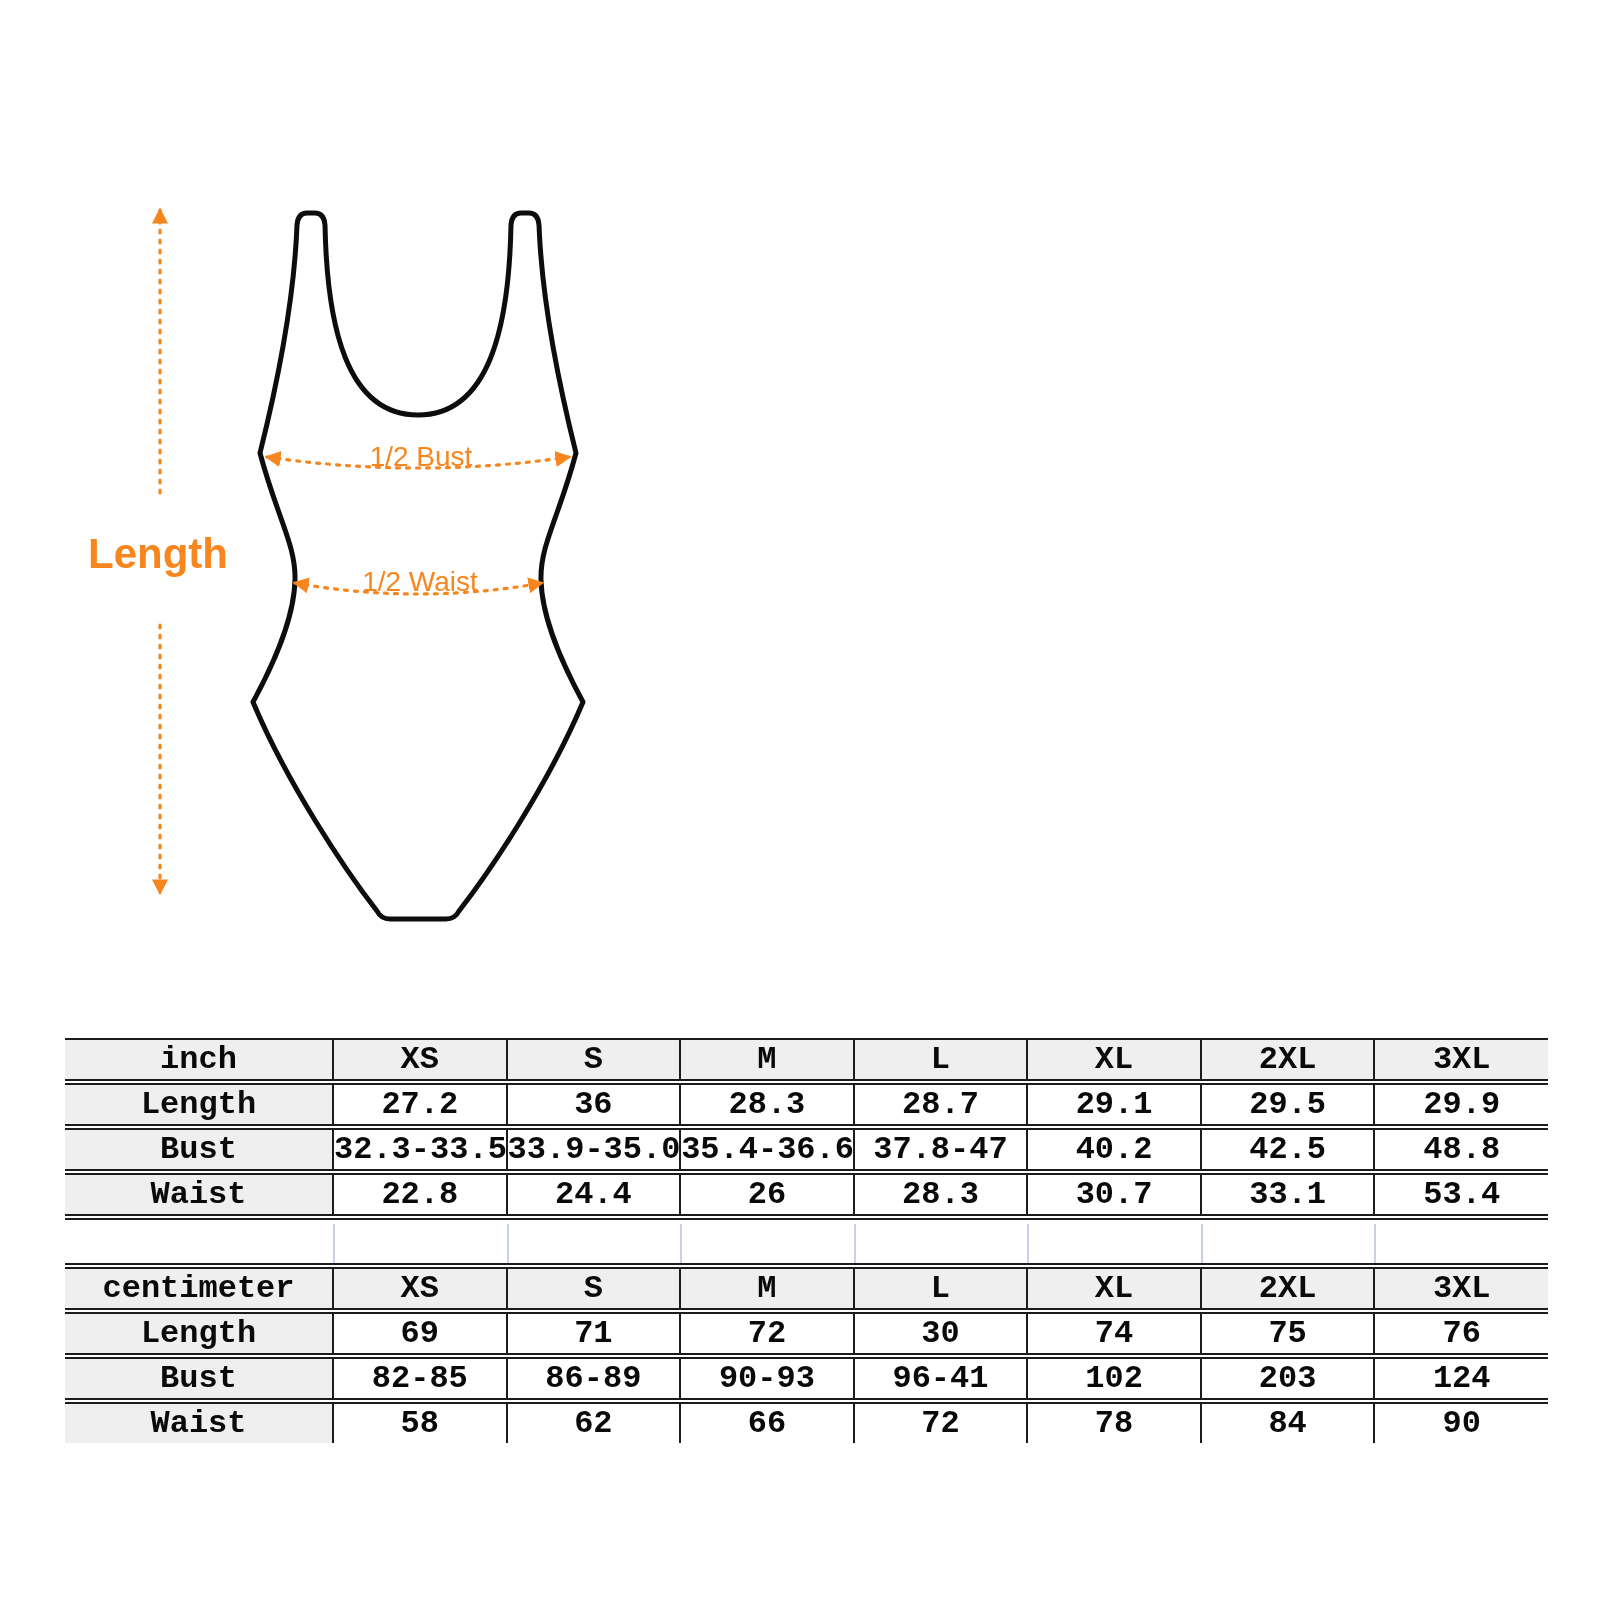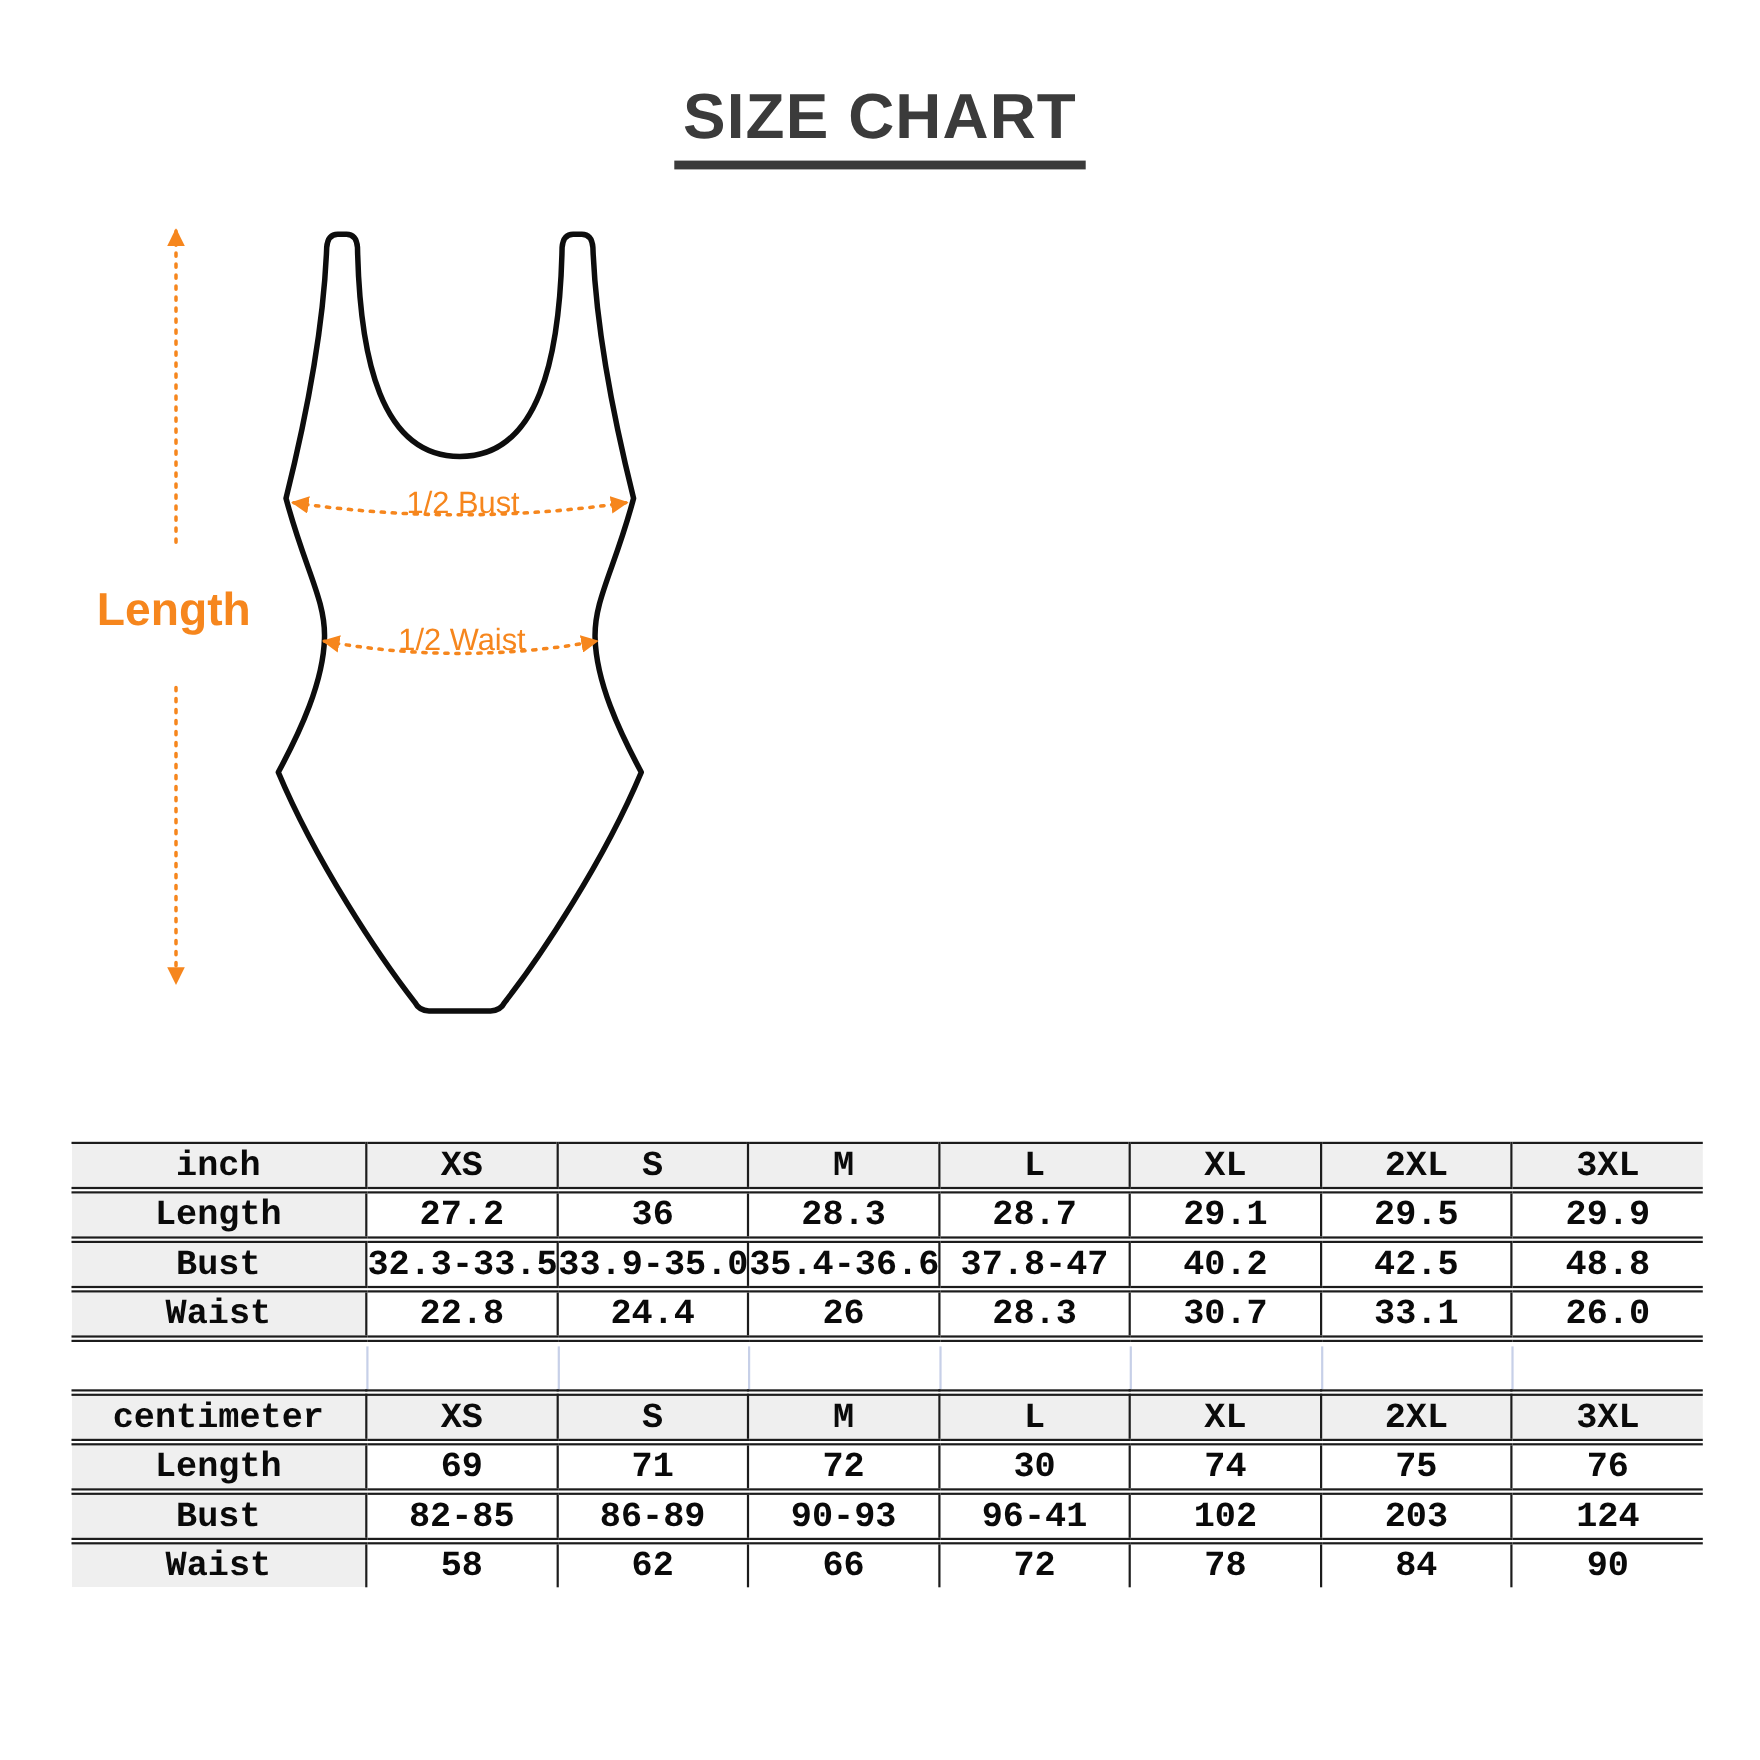--- a/index.html
+++ b/index.html
@@ -37,23 +37,20 @@
   .t-cm tbody tr:last-child td{border-bottom:none;}
 
   .gap-lines{position:absolute;left:65px;top:1224px;width:1483px;height:39px;}
   .gap-lines .gapline{position:absolute;top:0;width:2px;height:100%;background:#c7d0e8;}
 </style>
 </head>
 <body>
 
 <div class="page">
 
-  <div class="title-wrap">
-    <div class="title">SIZE CHART</div>
-  </div>
 
   <svg class="diagram" width="520" height="745" viewBox="0 0 520 745">
     <defs>
       <marker id="arr" viewBox="0 0 10 10" refX="8.5" refY="5" markerWidth="5" markerHeight="5" orient="auto-start-reverse">
         <path d="M0,0 L10,5 L0,10 Z" fill="#f6861d"></path>
       </marker>
     </defs>
 
     <g>
       <path class="dim-line" d="M80,20 V305" marker-start="url(#arr)"></path>
@@ -137,21 +134,21 @@
           <td>48.8</td>
         </tr>
         <tr>
           <td class="labelcell">Waist</td>
           <td>22.8</td>
           <td>24.4</td>
           <td>26</td>
           <td>28.3</td>
           <td>30.7</td>
           <td>33.1</td>
-          <td>26.0</td>
+          <td>53.4</td>
         </tr>
       </tbody>
     </table>
   <div class="gap-lines">
       <div class="gapline" style="left: 268px;"></div>
       <div class="gapline" style="left: 441.571px;"></div>
       <div class="gapline" style="left: 615.143px;"></div>
       <div class="gapline" style="left: 788.714px;"></div>
       <div class="gapline" style="left: 962.286px;"></div>
       <div class="gapline" style="left: 1135.86px;"></div>

